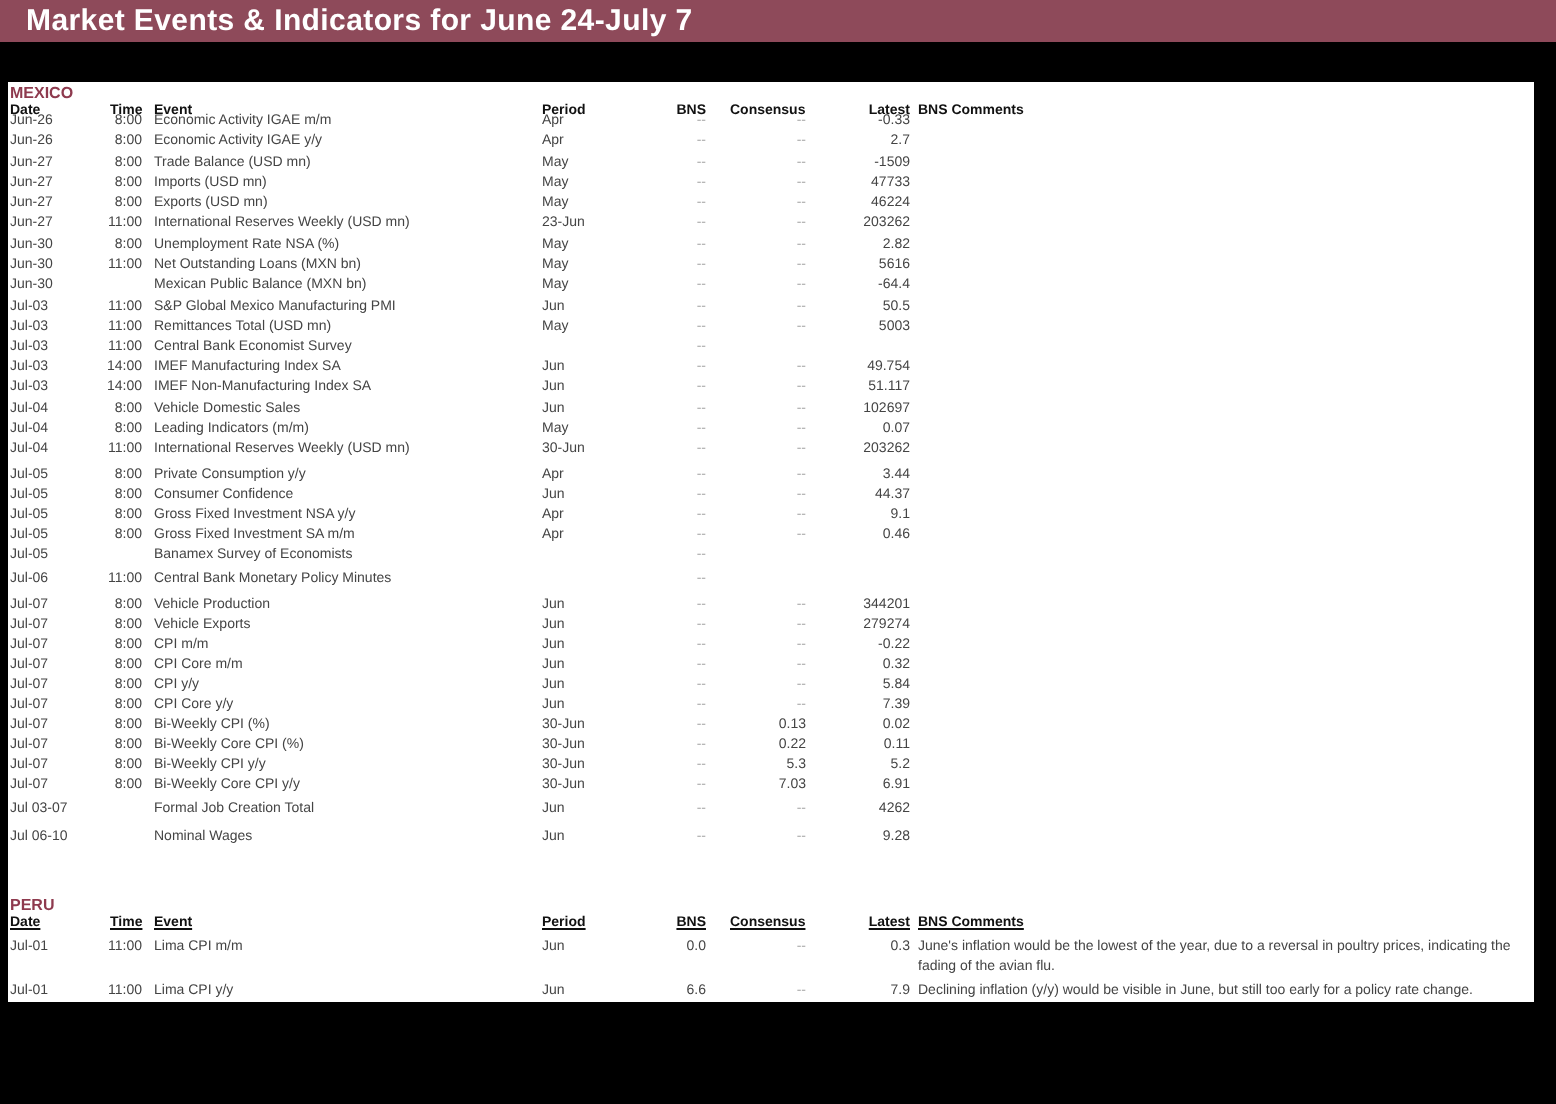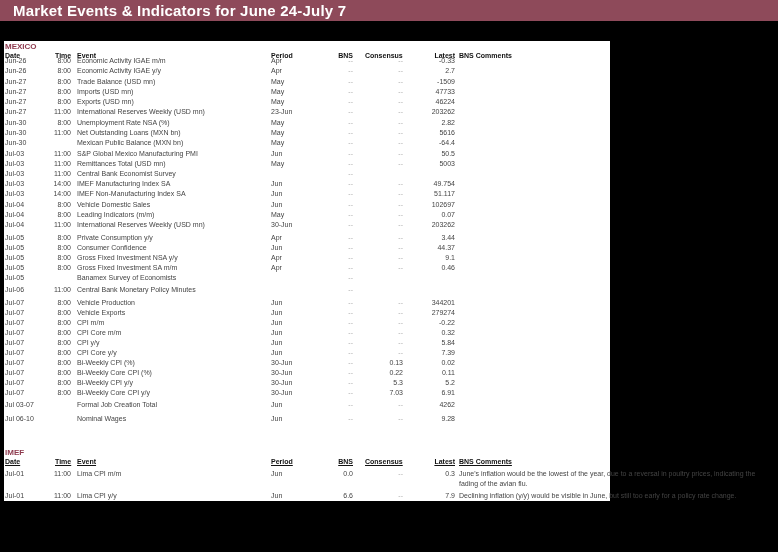--- a/index.html
+++ b/index.html
@@ -6,21 +6,21 @@
   body {
     width:778px; height:552px; background:#000; position:relative; overflow:hidden;
     font-family:"Liberation Sans", sans-serif; color:#333;
   }
   .title-bar {
     position:absolute; left:0; top:0; width:778px; height:21px;
     background:#8e4a5a; color:#fff; font-weight:bold; font-size:15px;
     line-height:21px; padding-left:13px; box-sizing:border-box; letter-spacing:0.2px;
   }
   .panel {
-    position:absolute; left:4px; top:41px; width:606px; height:460px;
+    position:absolute; left:4px; top:41px; width:763px; height:460px;
     background:#fff;
   }
   .section-label {
     position:absolute; left:1px; font-size:8px; font-weight:bold; color:#8e3a4e;
   }
   .row {
     position:absolute; left:0; width:763px; height:10px; font-size:7px; line-height:10px;
     color:#444; white-space:nowrap;
   }
   .row.hdr { font-weight:bold; color:#111; }
@@ -365,21 +365,21 @@
         <span class="c c-date">Jul 06-10</span>
         <span class="c c-time"></span>
         <span class="c c-event">Nominal Wages</span>
         <span class="c c-period">Jun</span>
         <span class="c c-bns dash">--</span>
         <span class="c c-cons dash">--</span>
         <span class="c c-latest">9.28</span>
       </div>
     </div>
 
-  <div class="section-label" style="top:407px;">IMEF</div>
+  <div class="section-label" style="top:407px;">PERU</div>
   <div class="row hdr ul" style="top:416px;">
     <span class="c c-date">Date</span>
     <span class="c c-time" style="text-align:left;left:51px;">Time</span>
     <span class="c c-event">Event</span>
     <span class="c c-period">Period</span>
     <span class="c c-bns">BNS</span>
     <span class="c c-cons">Consensus</span>
     <span class="c c-latest">Latest</span>
     <span class="c c-comm">BNS Comments</span>
   </div>

